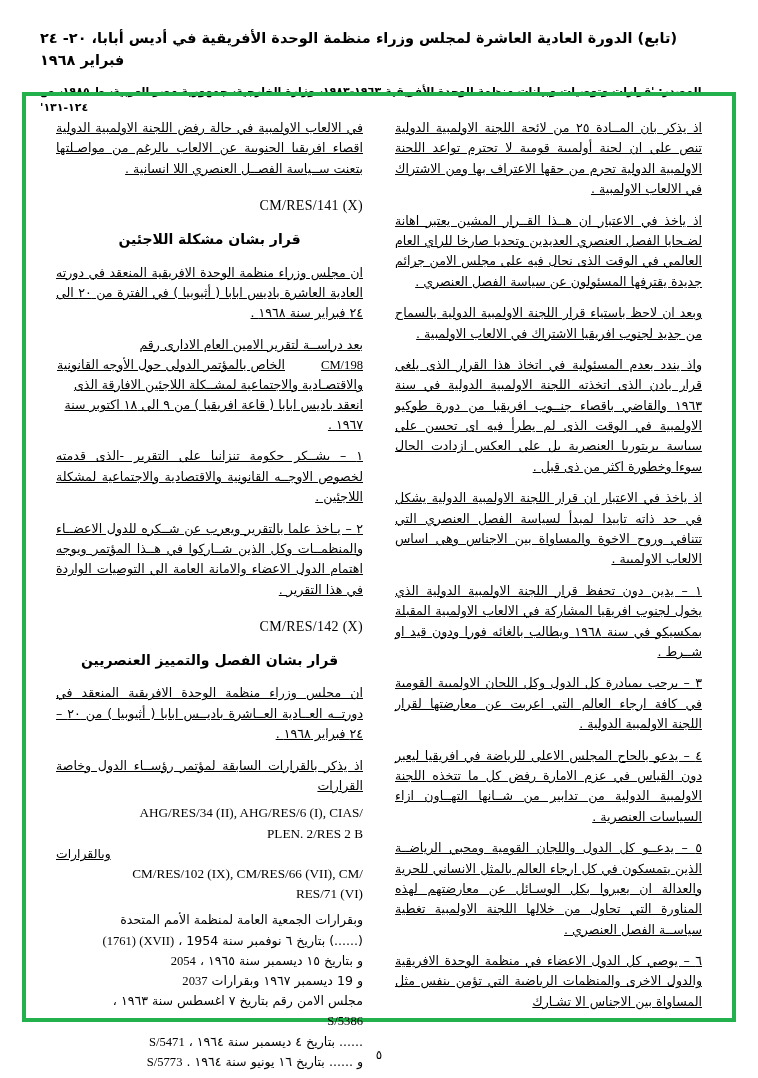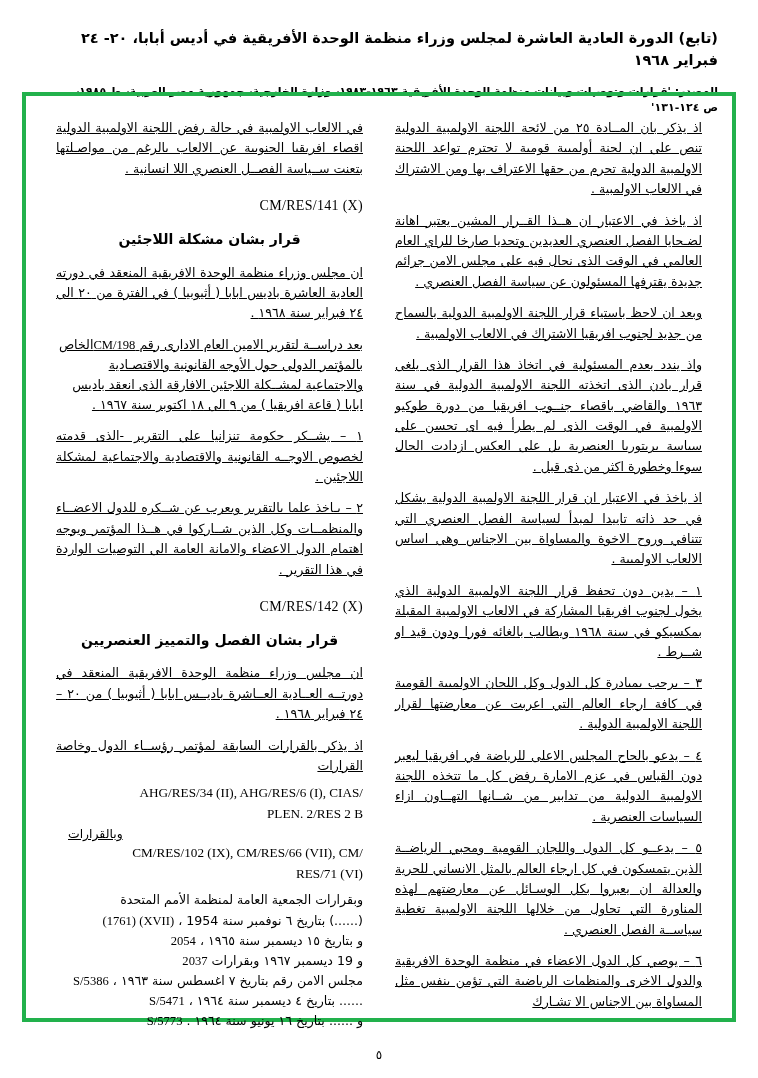--- a/index.html
+++ b/index.html
@@ -18,22 +18,21 @@
   .page {
     width: 758px;
     height: 1078px;
     position: relative;
     box-sizing: border-box;
     padding: 0;
   }
   
   .doc-header {
     padding: 28px 40px 0 40px;
-    text-align: right;
-    margin-left: 28px;
+    text-align: left;
   }
   .doc-title {
     font-size: 14.5px;
     font-weight: bold;
     line-height: 1.5;
     direction: rtl;
     letter-spacing: 0px;
   }
   .doc-source {
     margin-top: 12px;
@@ -94,34 +93,35 @@
     font-size: 14px;
     font-weight: bold;
     text-align: center;
   }
   .code-block {
     direction: ltr;
     text-align: right;
     font-family: "Liberation Serif", serif;
     font-size: 13.2px;
     line-height: 1.55;
-    margin: 2px 0 6px 12px;
+    margin: 2px 0 6px 0;
   }
   .code-line { white-space: pre; }
   .code-line.center { text-align: right; }
   .mixed-line {
     direction: rtl;
     text-align: right;
     font-size: 12.6px;
     line-height: 1.6;
   }
   .mixed-line .lat {
     direction: ltr;
     unicode-bidi: embed;
     font-family: "Liberation Serif", serif;
+    padding-left: 36px;
   }
   .dotline {
     direction: rtl;
     text-align: right;
     font-size: 12.6px;
     line-height: 1.62;
   }
   .page-number {
     position: absolute;
     bottom: 16px;

